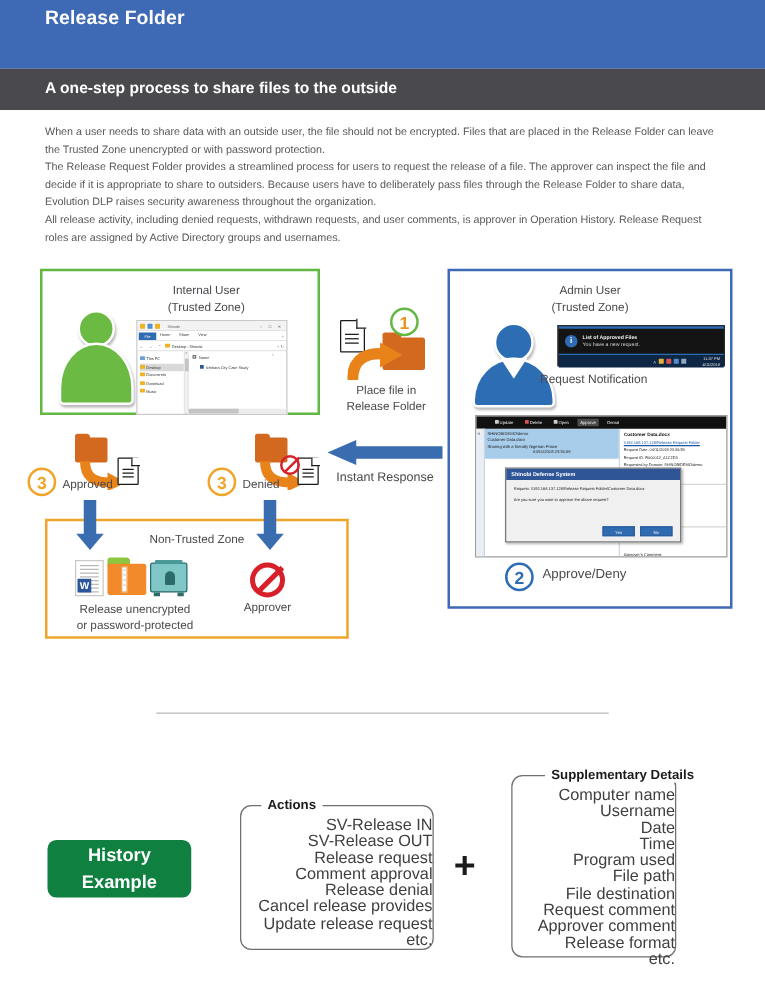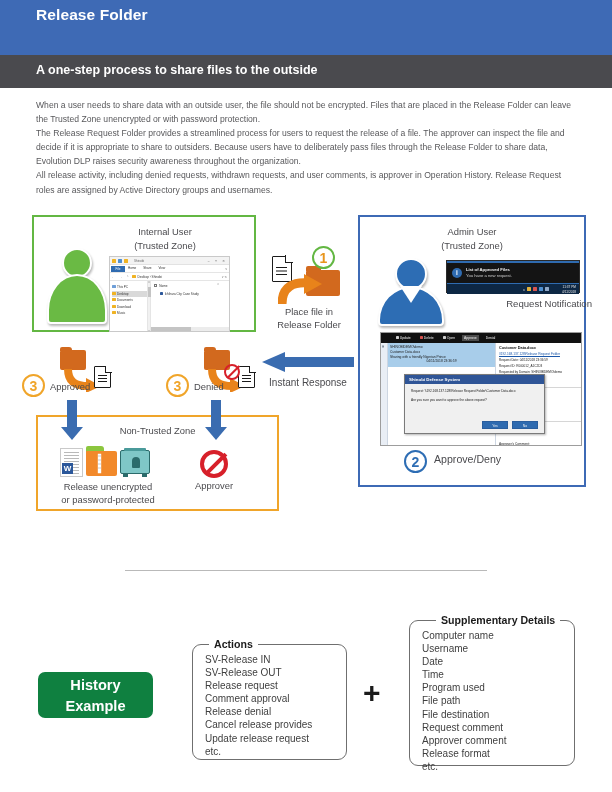--- a/index.html
+++ b/index.html
@@ -155,21 +155,21 @@
     color:#cfcfcf; }
   .toast .tray { position:relative; height:11px; background:#0d2744;
     border-top:1px solid #2f6bb0; }
   .toast .tray .icons { position:absolute; right:30px; top:2.5px;
     display:flex; gap:1.5px; align-items:center; }
   .toast .tray .icons s { display:block; width:4.5px; height:4.5px; border-radius:.5px; }
   .toast .tray .icons .c { font-size:4px; color:#dadada; }
   .toast .tray .clock { position:absolute; right:3px; top:1.3px;
     font-size:3.2px; color:#e6e6e6; text-align:right; line-height:4.4px; }
   .toast-cap { position:absolute; left:432px; top:298px; width:160px;
-    text-align:right; font-size:9.6px; color:#4a4a4e; }
+    text-align:left; font-size:9.6px; color:#4a4a4e; }
 
   
   .app {
     position:absolute; left:380px; top:332px; width:202px; height:114px;
     background:#fff; border:1px solid #9d9d9d; overflow:hidden;
     font-size:3.2px; color:#222;
   }
   .app .tbar { height:10px; background:#111; position:relative; }
   .app .tbar .items { position:absolute; left:12px; top:1.5px; display:flex; gap:4px;
     align-items:center; }
@@ -370,25 +370,25 @@
   }
   .fieldset {
     position:absolute; border:1px solid #6f6f6f; border-radius:9px;
     background:transparent;
   }
   .fieldset .legend {
     position:absolute; top:-7px; background:#fff; padding:0 5px;
     font-size:10.6px; font-weight:bold; color:#1b1b1b; white-space:nowrap;
   }
   .fieldset ul { margin:0; padding:8px 0 0 12px; list-style:none; }
-  .fieldset li { font-size:10px; line-height:13.1px; color:#3f3f3f; white-space:nowrap; }
+  .fieldset li { font-size:13px; line-height:13.1px; color:#3f3f3f; white-space:nowrap;text-align:right; }
 
   .fs-actions { left:192px; top:644px; width:155px; height:116px; }
   .fs-actions .legend { left:16px; }
-  .fs-details { left:409px; top:620px; width:166px; height:146px; }
+  .fs-details { left:409px; top:620px; width:132px; height:146px; }
   .fs-details .legend { left:26px; }
 </style>
 </head>
 <body>
 
 <div class="title-bar">
   <div class="t">Release Folder</div>
 </div>
 <div class="sub-bar">
   <div class="t">A one-step process to share files to the outside</div>

